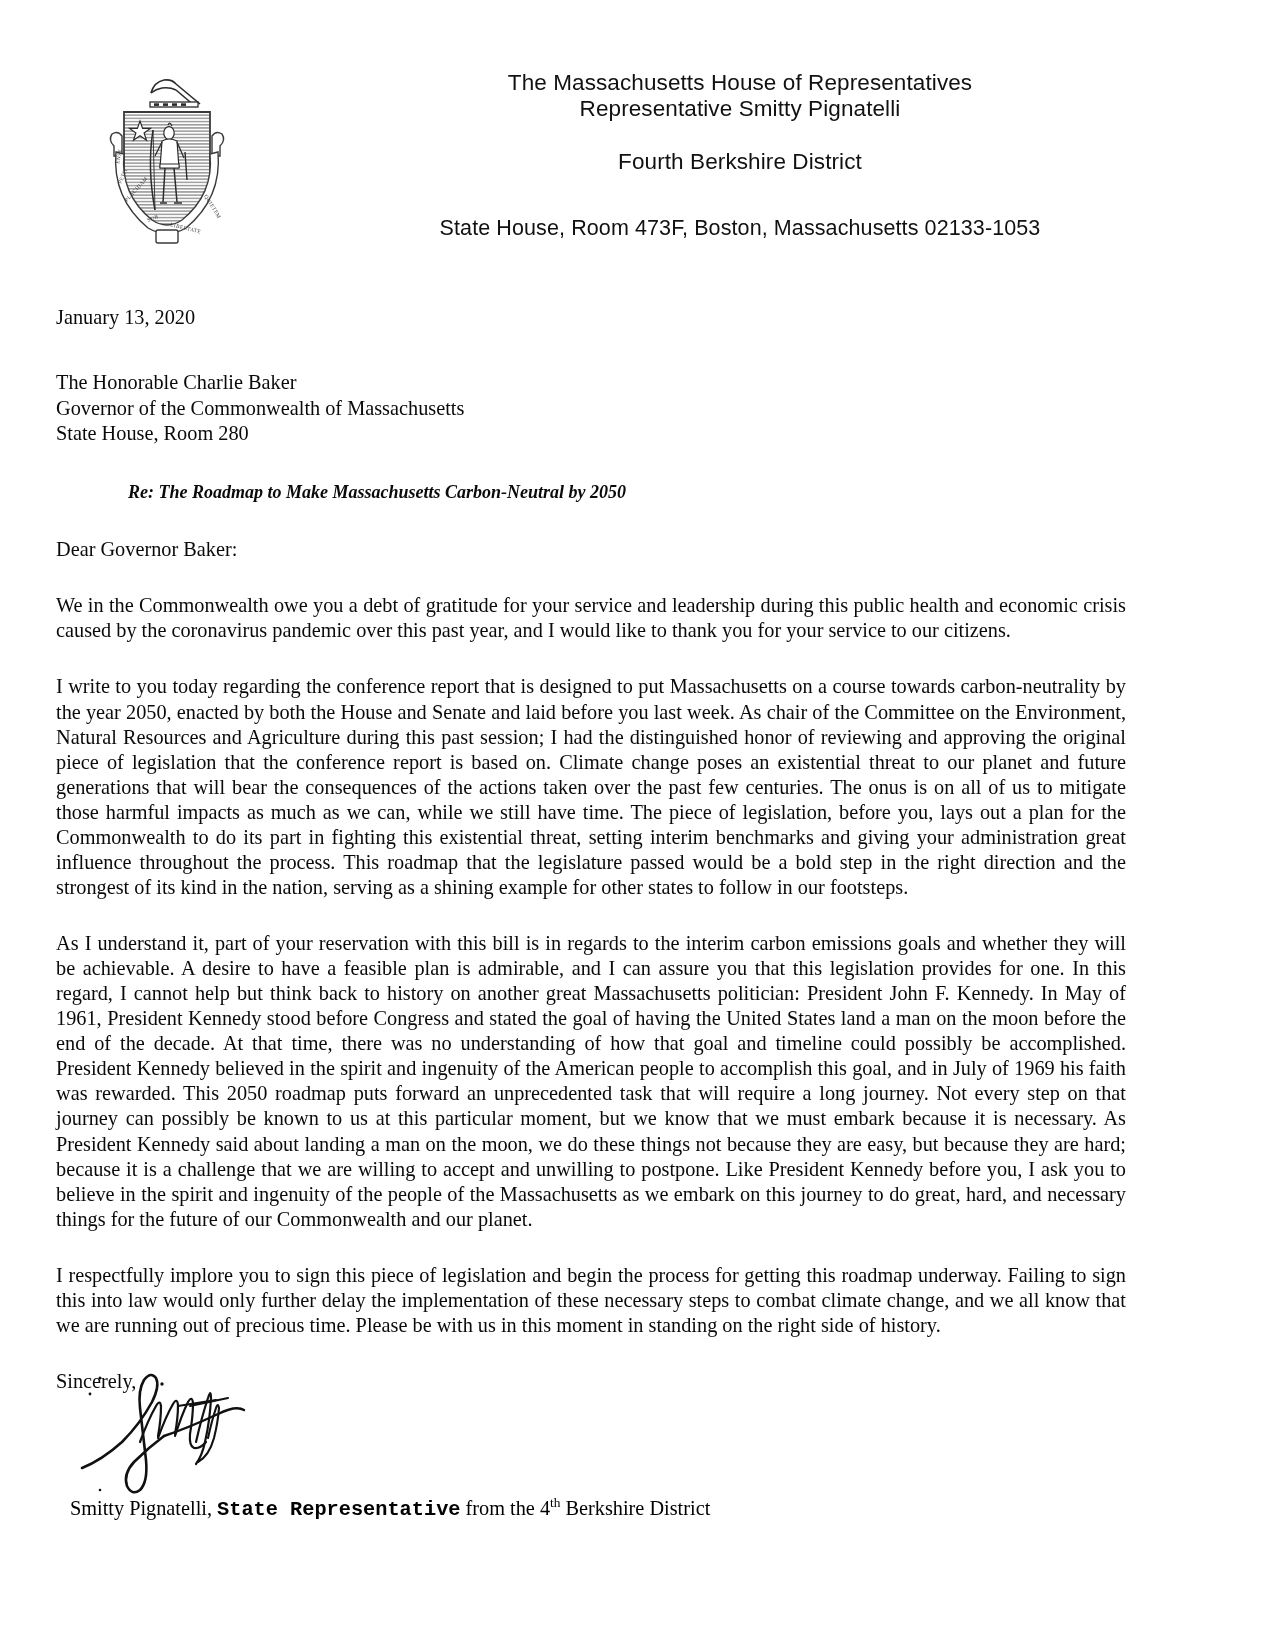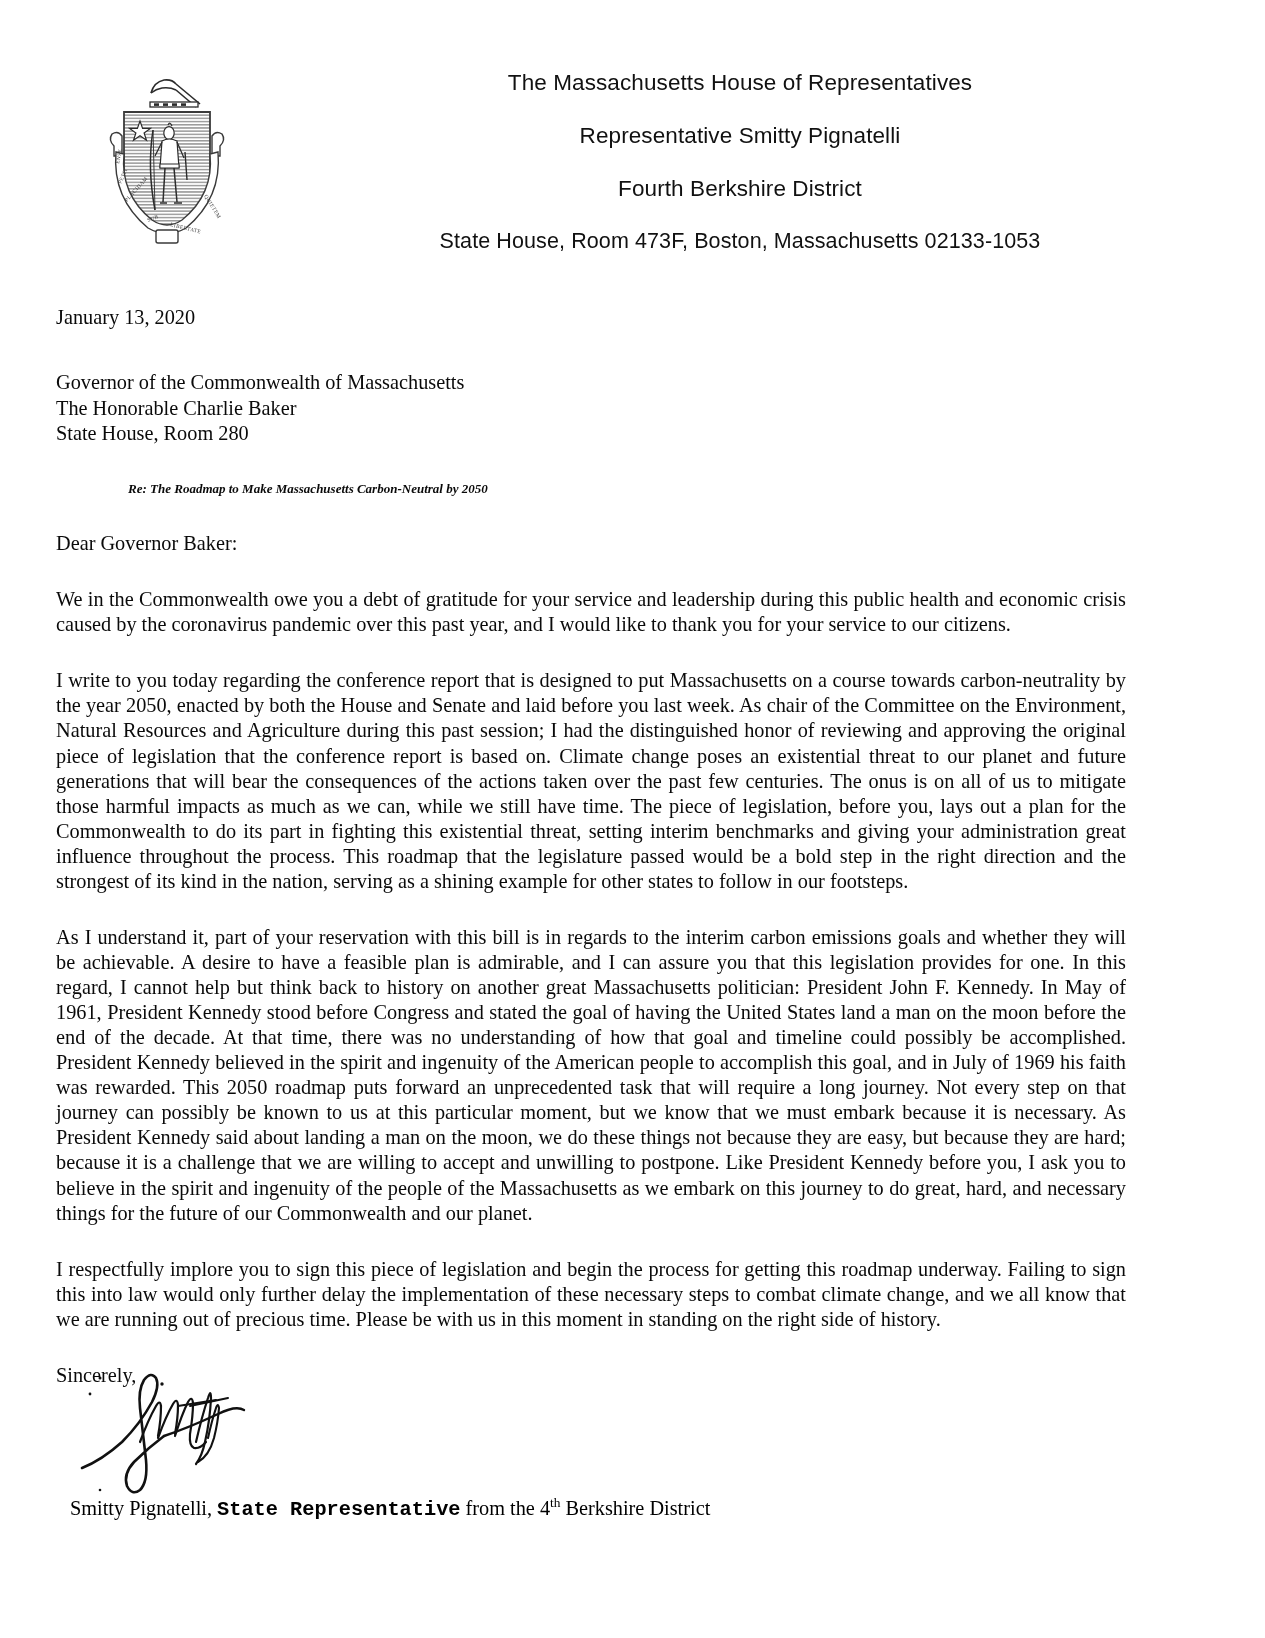--- a/index.html
+++ b/index.html
@@ -46,23 +46,23 @@
     text-align: center;
   }
   .lh-line {
     font-family: "Liberation Sans", "DejaVu Sans", sans-serif;
     font-size: 22.5px;
     line-height: 1.15;
     color: #111111;
     white-space: nowrap;
     letter-spacing: 0.1px;
   }
-  .lh-line.l1 { margin-bottom: 27px; }
+  .lh-line.l1 { }
   .lh-line.l2 { margin-bottom: 27px; }
-  .lh-line.l3 { margin-bottom: 27px; }
+  .lh-line.l3 { margin-bottom: 41px; }
   .lh-line.l4 { font-size: 21.5px; text-align: center; }
 
   
   .letter {
     position: absolute;
     left: 56px;
     top: 305px;
     width: 1070px;
     font-size: 20.3px;
     line-height: 1.235;
@@ -74,21 +74,21 @@
   .date { margin: 0 0 40px 0; }
 
   .recipient { margin: 0 0 34px 0; line-height: 1.265; }
   .recipient div { white-space: nowrap; }
 
   .subject {
     margin: 0 0 34px 0;
     padding-left: 72px;
     font-weight: bold;
     font-style: italic;
-    font-size: 13px;
+    font-size: 18px;
   }
 
   .salutation { margin: 0 0 31px 0; }
 
   p.para {
     margin: 0 0 31px 0;
     text-align: justify;
     text-justify: inter-word;
     hyphens: none;
   }
@@ -204,22 +204,22 @@
       <div class="lh-line l3">Fourth Berkshire District</div>
       <div class="lh-line l4">State House, Room 473F, Boston, Massachusetts 02133-1053</div>
     </div>
   </div>
 
   <div class="letter">
 
     <div class="date nojust">January 13, 2020</div>
 
     <div class="recipient nojust">
+      <div>The Honorable Charlie Baker</div>
       <div>Governor of the Commonwealth of Massachusetts</div>
-      <div>The Honorable Charlie Baker</div>
       <div>State House, Room 280</div>
     </div>
 
     <div class="subject nojust">Re: The Roadmap to Make Massachusetts Carbon-Neutral by 2050</div>
 
     <div class="salutation nojust">Dear Governor Baker:</div>
 
     <p class="para">We in the Commonwealth owe you a debt of gratitude for your service and leadership during this public health and economic crisis caused by the coronavirus pandemic over this past year, and I would like to thank you for your service to our citizens.</p>
     <p class="para">I write to you today regarding the conference report that is designed to put Massachusetts on a course towards carbon-neutrality by the year 2050, enacted by both the House and Senate and laid before you last week.  As chair of the Committee on the Environment, Natural Resources and Agriculture during this past session; I had the distinguished honor of reviewing and approving the original piece of legislation that the conference report is based on.  Climate change poses an existential threat to our planet and future generations that will bear the consequences of the actions taken over the past few centuries.  The onus is on all of us to mitigate those harmful impacts as much as we can, while we still have time.  The piece of legislation, before you, lays out a plan for the Commonwealth to do its part in fighting this existential threat, setting interim benchmarks and giving your administration great influence throughout the process.  This roadmap that the legislature passed would be a bold step in the right direction and the strongest of its kind in the nation, serving as a shining example for other states to follow in our footsteps.</p>
     <p class="para">As I understand it, part of your reservation with this bill is in regards to the interim carbon emissions goals and whether they will be achievable.  A desire to have a feasible plan is admirable, and I can assure you that this legislation provides for one.  In this regard, I cannot help but think back to history on another great Massachusetts politician: President John F. Kennedy.  In May of 1961, President Kennedy stood before Congress and stated the goal of having the United States land a man on the moon before the end of the decade.  At that time, there was no understanding of how that goal and timeline could possibly be accomplished.  President Kennedy believed in the spirit and ingenuity of the American people to accomplish this goal, and in July of 1969 his faith was rewarded.  This 2050 roadmap puts forward an unprecedented task that will require a long journey.  Not every step on that journey can possibly be known to us at this particular moment, but we know that we must embark because it is necessary.  As President Kennedy said about landing a man on the moon, we do these things not because they are easy, but because they are hard; because it is a challenge that we are willing to accept and unwilling to postpone.  Like President Kennedy before you, I ask you to believe in the spirit and ingenuity of the people of the Massachusetts as we embark on this journey to do great, hard, and necessary things for the future of our Commonwealth and our planet.</p>

